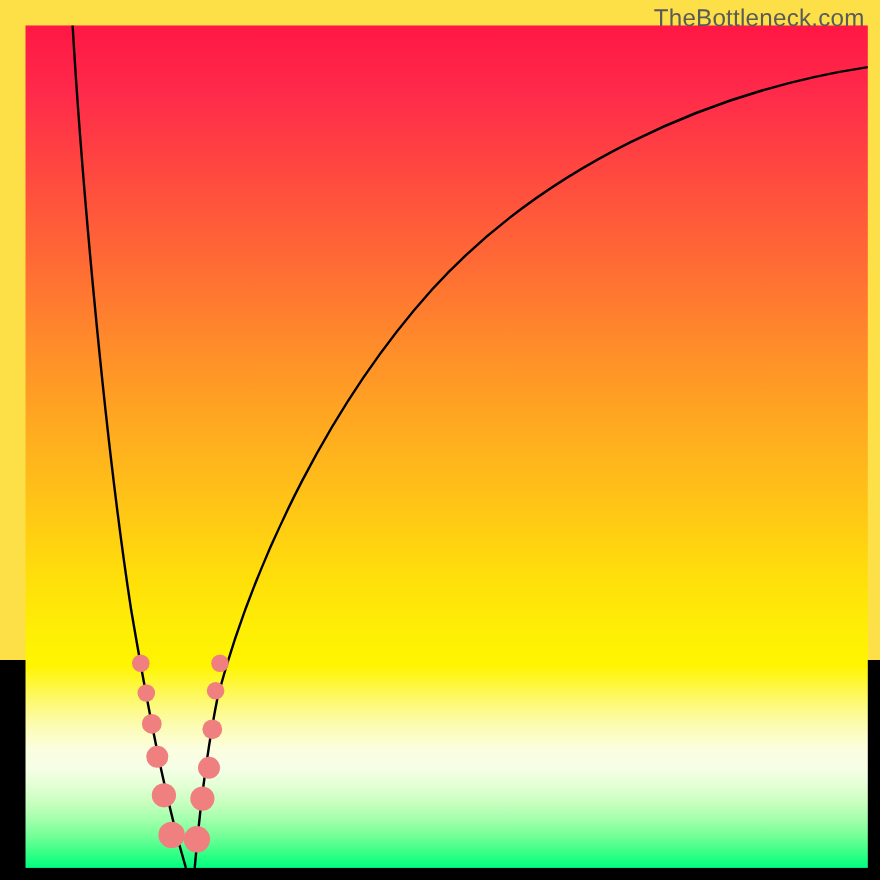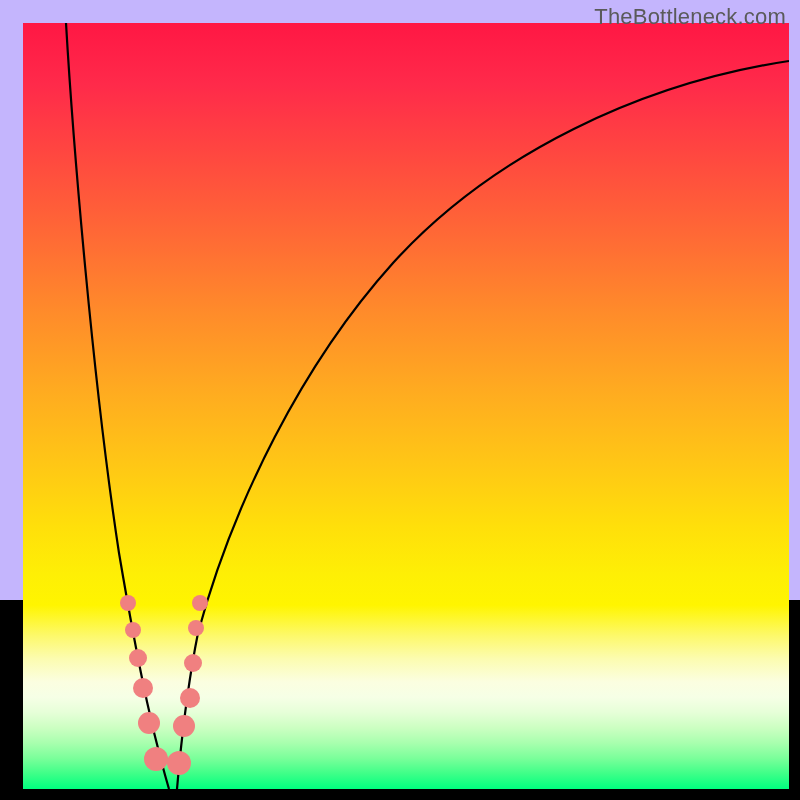--- a/index.html
+++ b/index.html
@@ -7,21 +7,21 @@
     width: 800px;
     height: 800px;
     background: #000;
     position: relative;
     font-family: Arial, sans-serif;
   }
   .container {
     position: absolute;
     width: 800px;
     height: 600px;
-    background: #c4b5fd;
+    background: #fde047;
   }
   .inner {
     position: absolute;
     left: 23px;
     top: 23px;
     width: 766px;
     height: 766px;
     overflow: hidden;
   }
   .gradient {

